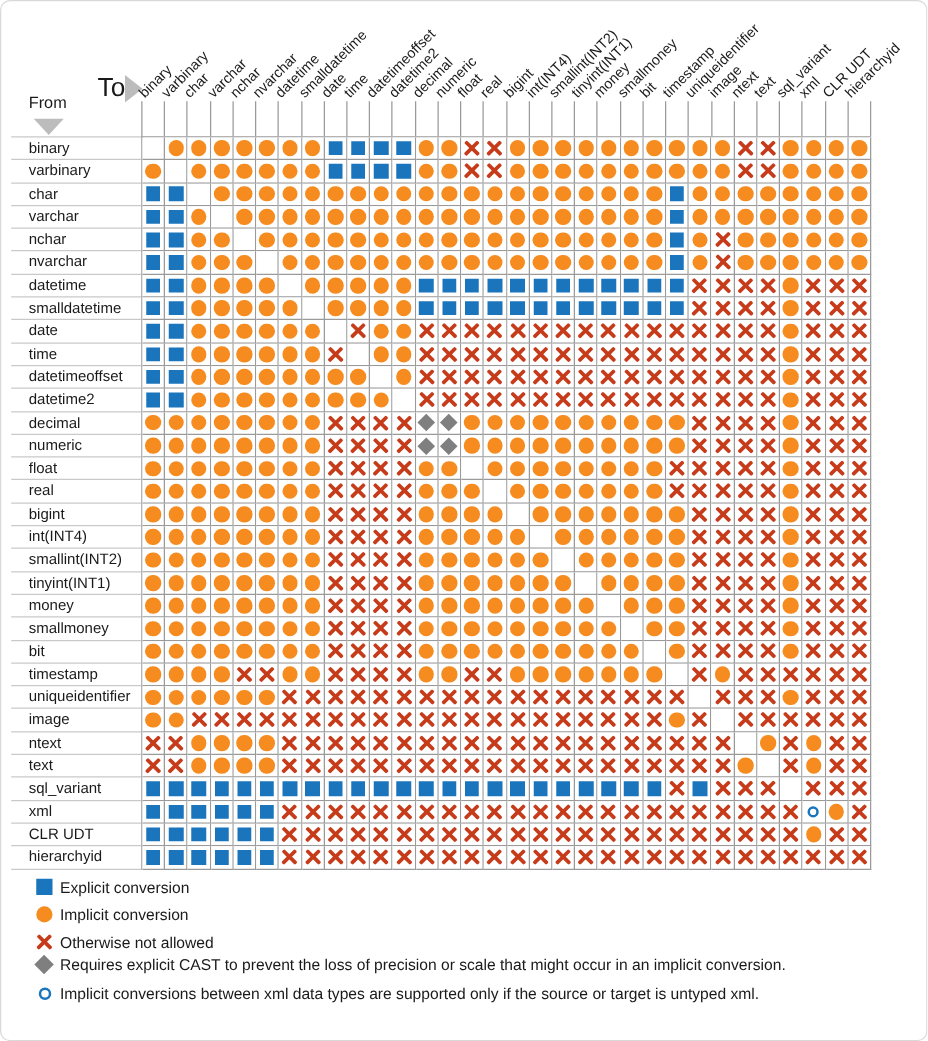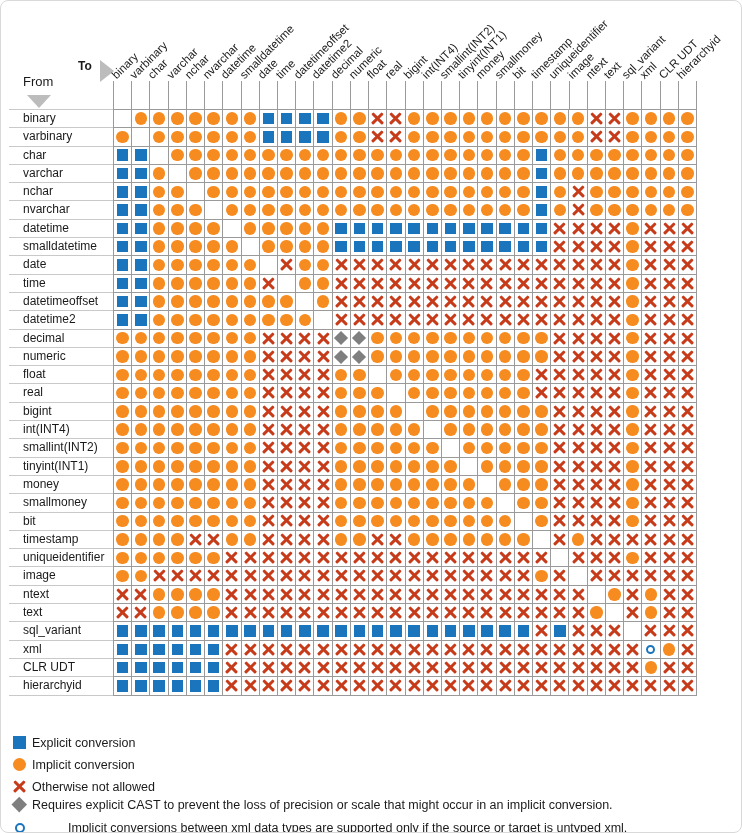--- a/index.html
+++ b/index.html
@@ -3,21 +3,21 @@
 <meta charset="utf-8">
 <style>
   html,body{margin:0;padding:0;background:#fff;}
   *{box-sizing:border-box;}
   .card{
     position:relative;width:742px;height:833px;background:#fff;
     border:1px solid #d9d9d9;border-radius:8px;overflow:hidden;
     font-family:"Liberation Sans","DejaVu Sans",sans-serif;color:#1a1a1a;
   }
   
-  .to-label{position:absolute;left:77px;top:58px;font-size:12px;font-weight:bold;}
+  .to-label{position:absolute;left:77px;top:58px;font-size:21px;}
   .to-arrow{position:absolute;left:99px;top:59px;width:0;height:0;
     border-left:14px solid #bcbcbc;border-top:11px solid transparent;border-bottom:11px solid transparent;}
   .from-label{position:absolute;left:22px;top:73px;font-size:13px;}
   .from-arrow{position:absolute;left:26px;top:94px;width:0;height:0;
     border-top:13px solid #bcbcbc;border-left:12px solid transparent;border-right:12px solid transparent;}
   
   .tick{position:absolute;top:80px;width:1px;height:28px;background:#9a9a9a;}
   .colhead{position:absolute;top:80px;width:0;height:0;}
   .colhead span{
     position:absolute;left:0;bottom:0;transform:rotate(-45deg);transform-origin:0 100%;
@@ -37,21 +37,21 @@
   .sym-E{width:11.5px;height:11.5px;background:var(--blue);}
   .sym-I{width:12.5px;height:12.5px;border-radius:50%;background:var(--orange);}
   .sym-D{width:10px;height:10px;background:var(--gray);transform:rotate(45deg);}
   .sym-O{width:9px;height:9px;border:2px solid var(--blue);border-radius:50%;background:#fff;}
   .sym-X{position:relative;width:13px;height:13px;}
   .sym-X::before,.sym-X::after{content:"";position:absolute;left:-1px;top:4.8px;width:15px;height:3.4px;
     background:var(--red);border-radius:1px;}
   .sym-X::before{transform:rotate(45deg);}
   .sym-X::after{transform:rotate(-45deg);}
   
-  .legend-row{position:absolute;left:11px;display:flex;align-items:flex-start;margin-top:33px;}
+  .legend-row{position:absolute;left:27px;display:flex;align-items:flex-start;}
   .legend-icon{flex:0 0 auto;display:flex;align-items:center;justify-content:center;width:15px;height:15px;margin-right:5px;}
   .legend-icon .sym-E{width:13px;height:13px;}
   .legend-icon .sym-I{width:13px;height:13px;}
   .legend-icon .sym-D{width:10.5px;height:10.5px;}
   .legend-icon .sym-O{width:10px;height:10px;}
   .ltext{font-size:12.5px;line-height:15px;color:#1a1a1a;padding-top:0.5px;}
 </style>
 </head>
 <body>
 
@@ -3274,21 +3274,21 @@
         </div>
       </div>
       <div class="legend-row" style="top: 763px;">
         <span class="legend-icon">
           <span class="sym-D"></span>
         </span>
         <div class="ltext">
           <div>Requires explicit CAST to prevent the loss of precision or scale that might occur in an implicit conversion.</div>
         </div>
       </div>
-      <div class="legend-row" style="top: 786px; gap: 36px;">
+      <div class="legend-row" style="top: 786px;">
         <span class="legend-icon">
           <span class="sym-O"></span>
         </span>
         <div class="ltext">
           <div>Implicit conversions between xml data types are supported only if the source or target is untyped xml.</div>
         </div>
       </div>
     </div>
 </div>
 

